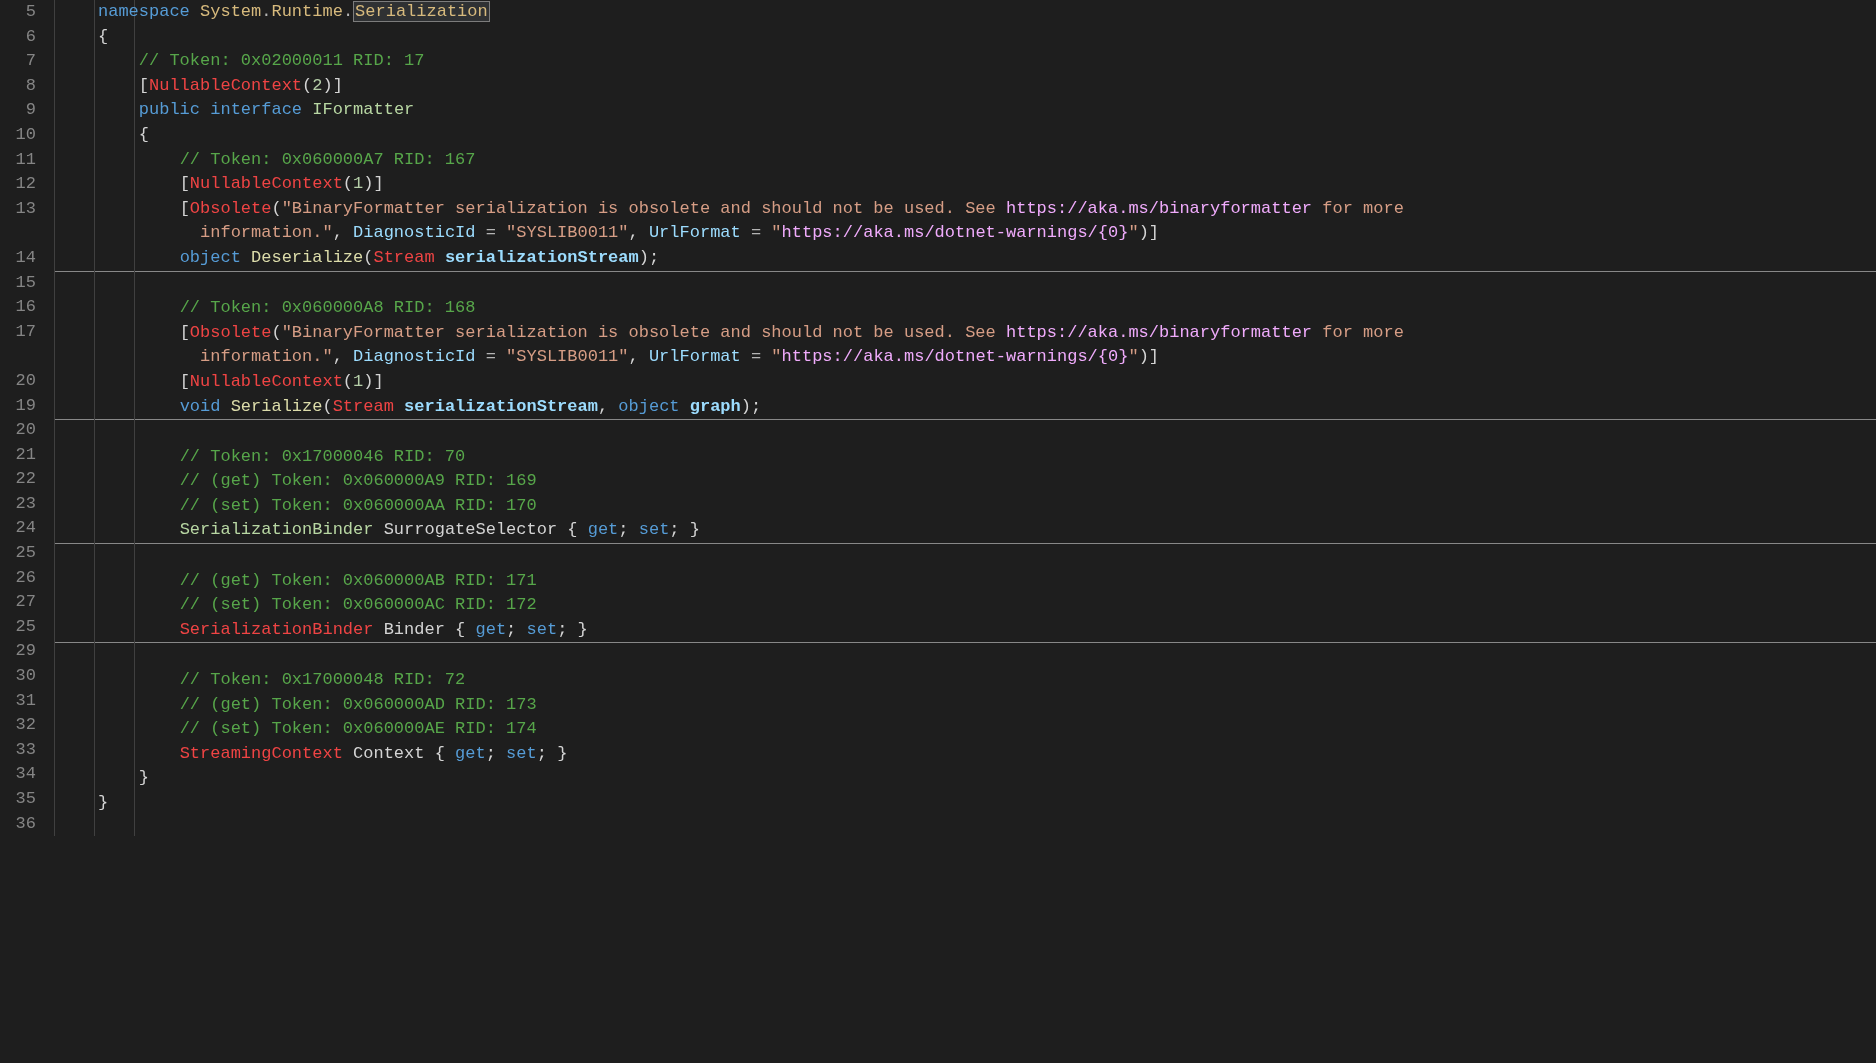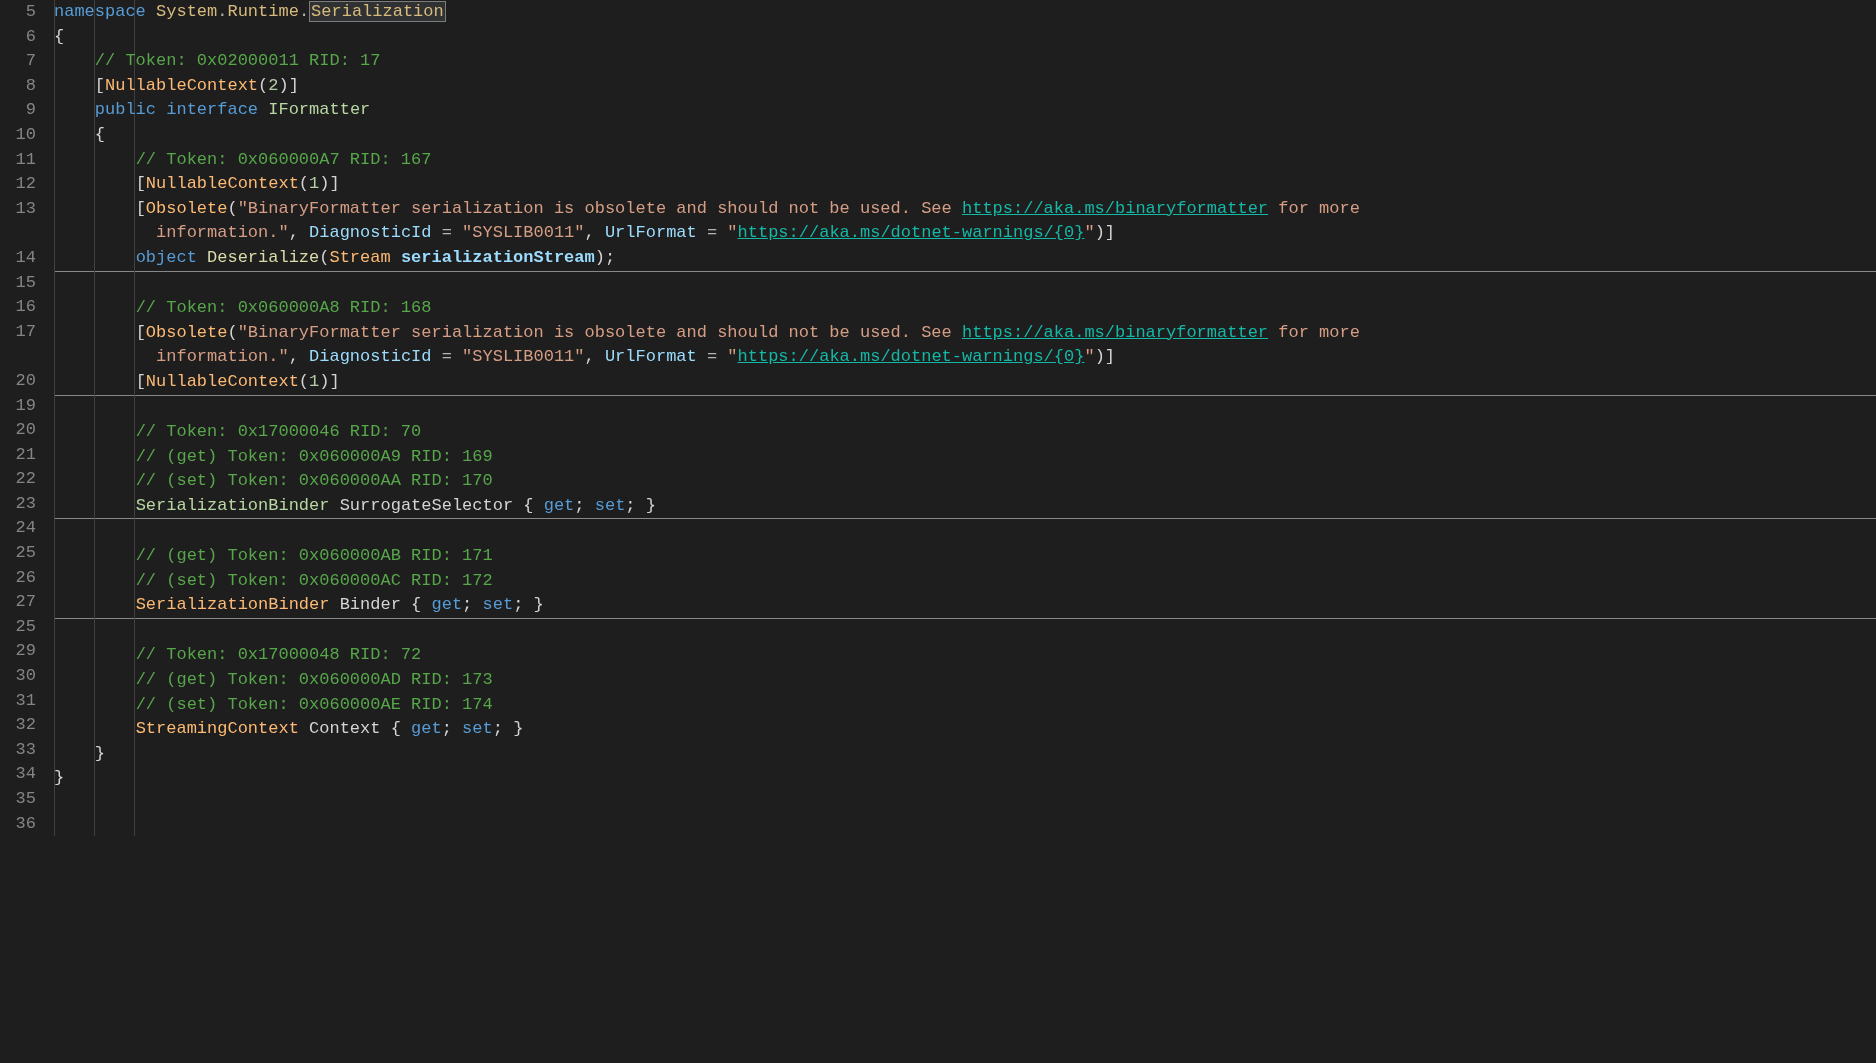--- a/index.html
+++ b/index.html
@@ -26,48 +26,49 @@
   .gutter .ln { height: 24.6px; }
   .code {
     flex: 1;
     position: relative;
     padding-left: 6px;
   }
   .code .line {
     height: 24.6px;
     white-space: pre;
     position: relative;
+    padding-left: 44px;
   }
   .guide {
     position: absolute;
     top: 0;
     bottom: 0;
     width: 1px;
     background: #404040;
   }
   .g1 { left: 6px; }
   .g2 { left: 46px; }
   .g3 { left: 86px; }
   .hr {
     border: none;
     border-top: 1px solid #888;
     margin: 0;
   }
   .kw { color: #569cd6; }
   .ns { color: #d7ba7d; }
-  .cls { color: #fdba74; }
+  .cls { color: #ef4444; }
   .iface { color: #b8d7a3; }
   .cmt { color: #57a64a; }
   .str { color: #d69d85; }
   .mth { color: #dcdcaa; }
   .param { color: #9cdcfe; }
   .num { color: #b5cea8; }
   .punc { color: #d4d4d4; }
   .op { color: #b4b4b4; }
-  .link { color: #14b8a6; text-decoration: underline; }
+  .link { color: #f0abfc; }
   .selbox {
     border: 1px solid #7c7c7c;
     background: rgba(58,61,65,0.6);
     padding: 0 1px;
   }
 </style>
 </head>
 <body>
 
 <div class="editor">
@@ -139,20 +140,21 @@
     <div class="line"></div>
 
     <div class="line">        <span class="cmt">// Token: 0x060000A8 RID: 168</span></div>
 
     <div class="line">        <span class="punc">[</span><span class="cls">Obsolete</span><span class="punc">(</span><span class="str">"BinaryFormatter serialization is obsolete and should not be used. See </span><span class="link">https://aka.ms/binaryformatter</span><span class="str"> for more</span></div>
 
     <div class="line">          <span class="str">information."</span><span class="punc">, </span><span class="param">DiagnosticId</span><span class="op"> = </span><span class="str">"SYSLIB0011"</span><span class="punc">, </span><span class="param">UrlFormat</span><span class="op"> = </span><span class="str">"</span><span class="link">https://aka.ms/dotnet-warnings/{0}</span><span class="str">"</span><span class="punc">)</span><span class="punc">]</span></div>
 
     <div class="line">        <span class="punc">[</span><span class="cls">NullableContext</span><span class="punc">(</span><span class="num">1</span><span class="punc">)</span><span class="punc">]</span></div>
 
+    <div class="line">        <span class="kw">void</span> <span class="mth">Serialize</span><span class="punc">(</span><span class="cls">Stream</span> <span class="param" style="font-weight:bold">serializationStream</span><span class="punc">, </span><span class="kw">object</span> <span class="param" style="font-weight:bold">graph</span><span class="punc">)</span><span class="punc">;</span></div>
     <hr class="hr">
 
     <div class="line"></div>
 
     <div class="line">        <span class="cmt">// Token: 0x17000046 RID: 70</span></div>
     <div class="line">        <span class="cmt">// (get) Token: 0x060000A9 RID: 169</span></div>
     <div class="line">        <span class="cmt">// (set) Token: 0x060000AA RID: 170</span></div>
     <div class="line">        <span class="iface">SerializationBinder</span> <span class="punc">SurrogateSelector</span><span class="punc"> { </span><span class="kw">get</span><span class="punc">; </span><span class="kw">set</span><span class="punc">; </span><span class="punc">}</span></div>
     <hr class="hr">
 

